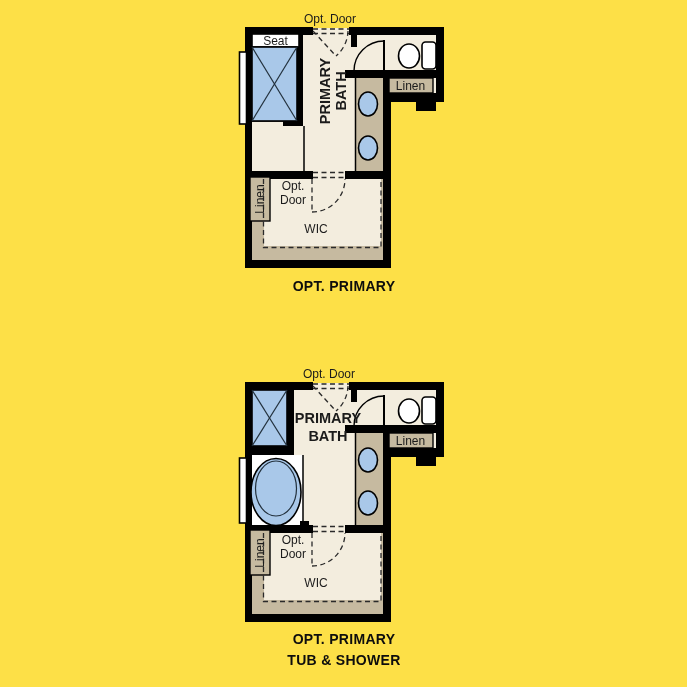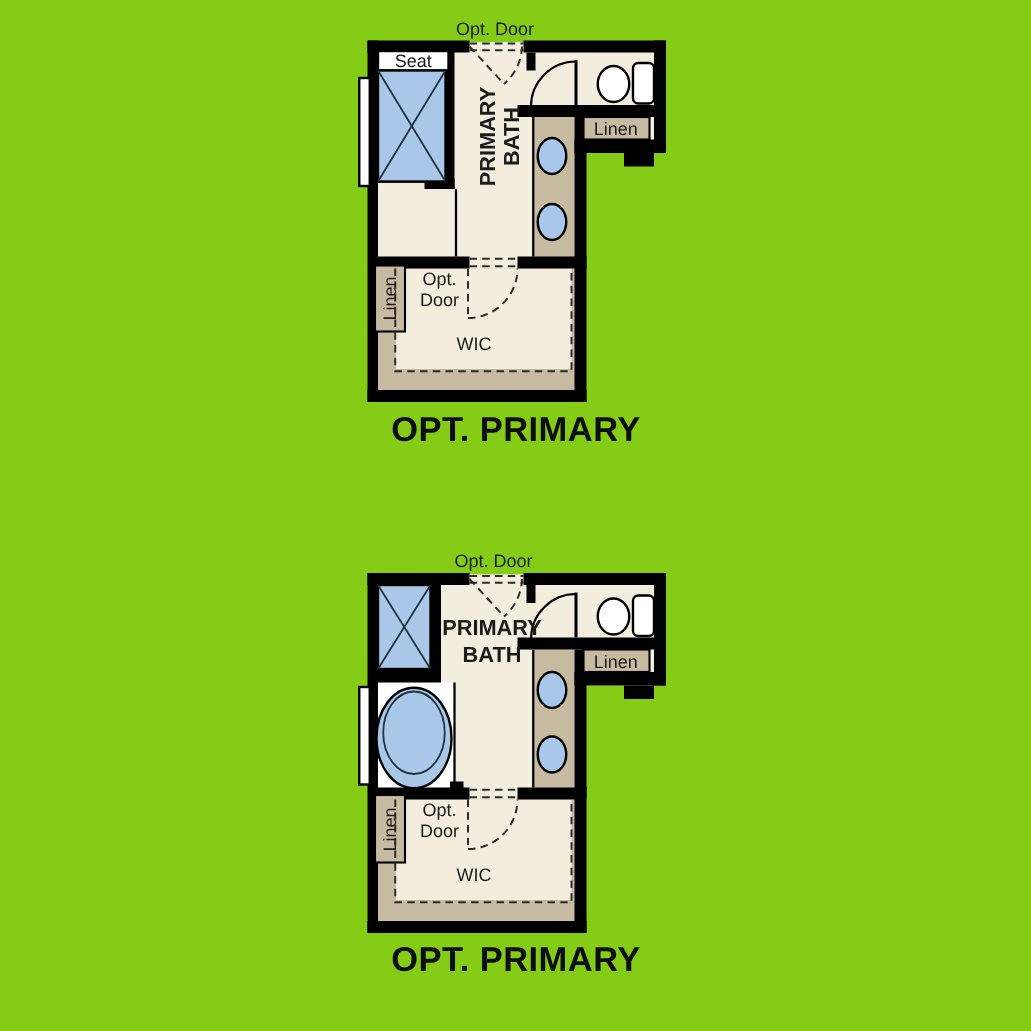--- a/index.html
+++ b/index.html
@@ -1,23 +1,23 @@
 <!DOCTYPE html>
 <html style="--c-floor: #F3EDDE; --c-cabinet: #C6BAA0; --c-fixture: #A9C8E9; --c-wall: #000000; --c-white: #FFFFFF; --c-text: #1B1B1B; --c-caption: #0D0D0D;"><head>
 <meta charset="utf-8">
 <style>
   html,body{margin:0;padding:0;background:#fff;}
-  .canvas{position:relative;width:687px;height:687px;background:#84cc16;overflow:hidden;
+  .canvas{position:relative;width:687px;height:687px;background:#fde047;overflow:hidden;
           font-family:"Liberation Sans",sans-serif;}
   .plan-svg{position:absolute;left:228px;width:232px;}
   #plan1-svg{top:0;height:275px;}
   #plan2-svg{top:355px;height:270px;}
   .caption{position:absolute;left:208px;width:272px;text-align:center;
            font-family:"Liberation Sans",sans-serif;font-weight:bold;
-           font-size:23px;line-height:21px;letter-spacing:.3px;color:var(--c-caption);}
+           font-size:14px;line-height:21px;letter-spacing:.3px;color:var(--c-caption);}
   #caption1{top:276px;}
   #caption2{top:629px;}
 
   
   .wall{fill:var(--c-wall);}
   .floor{fill:var(--c-floor);}
   .cab{fill:var(--c-cabinet);}
   .box{stroke:var(--c-wall);stroke-width:1.4;}
   .white-room{fill:var(--c-white);}
   .fix{fill:var(--c-fixture);stroke:var(--c-wall);stroke-width:1.6;}
@@ -194,15 +194,16 @@
     <text x="328" y="441" text-anchor="middle" class="lbl-b">BATH</text>
     <text x="410.5" y="445" text-anchor="middle" class="lbl">Linen</text>
     <text transform="translate(264 553) rotate(-90)" text-anchor="middle" class="lbl">Linen</text>
     <text x="293" y="544" text-anchor="middle" class="lbl">Opt.</text>
     <text x="293" y="558" text-anchor="middle" class="lbl">Door</text>
     <text x="316" y="587" text-anchor="middle" class="lbl">WIC</text>
   </svg>
 
   <div id="caption2" class="caption">
     <div>OPT. PRIMARY</div>
+    <div>TUB &amp; SHOWER</div>
   </div>
 
 </div>
 
 </body></html>

